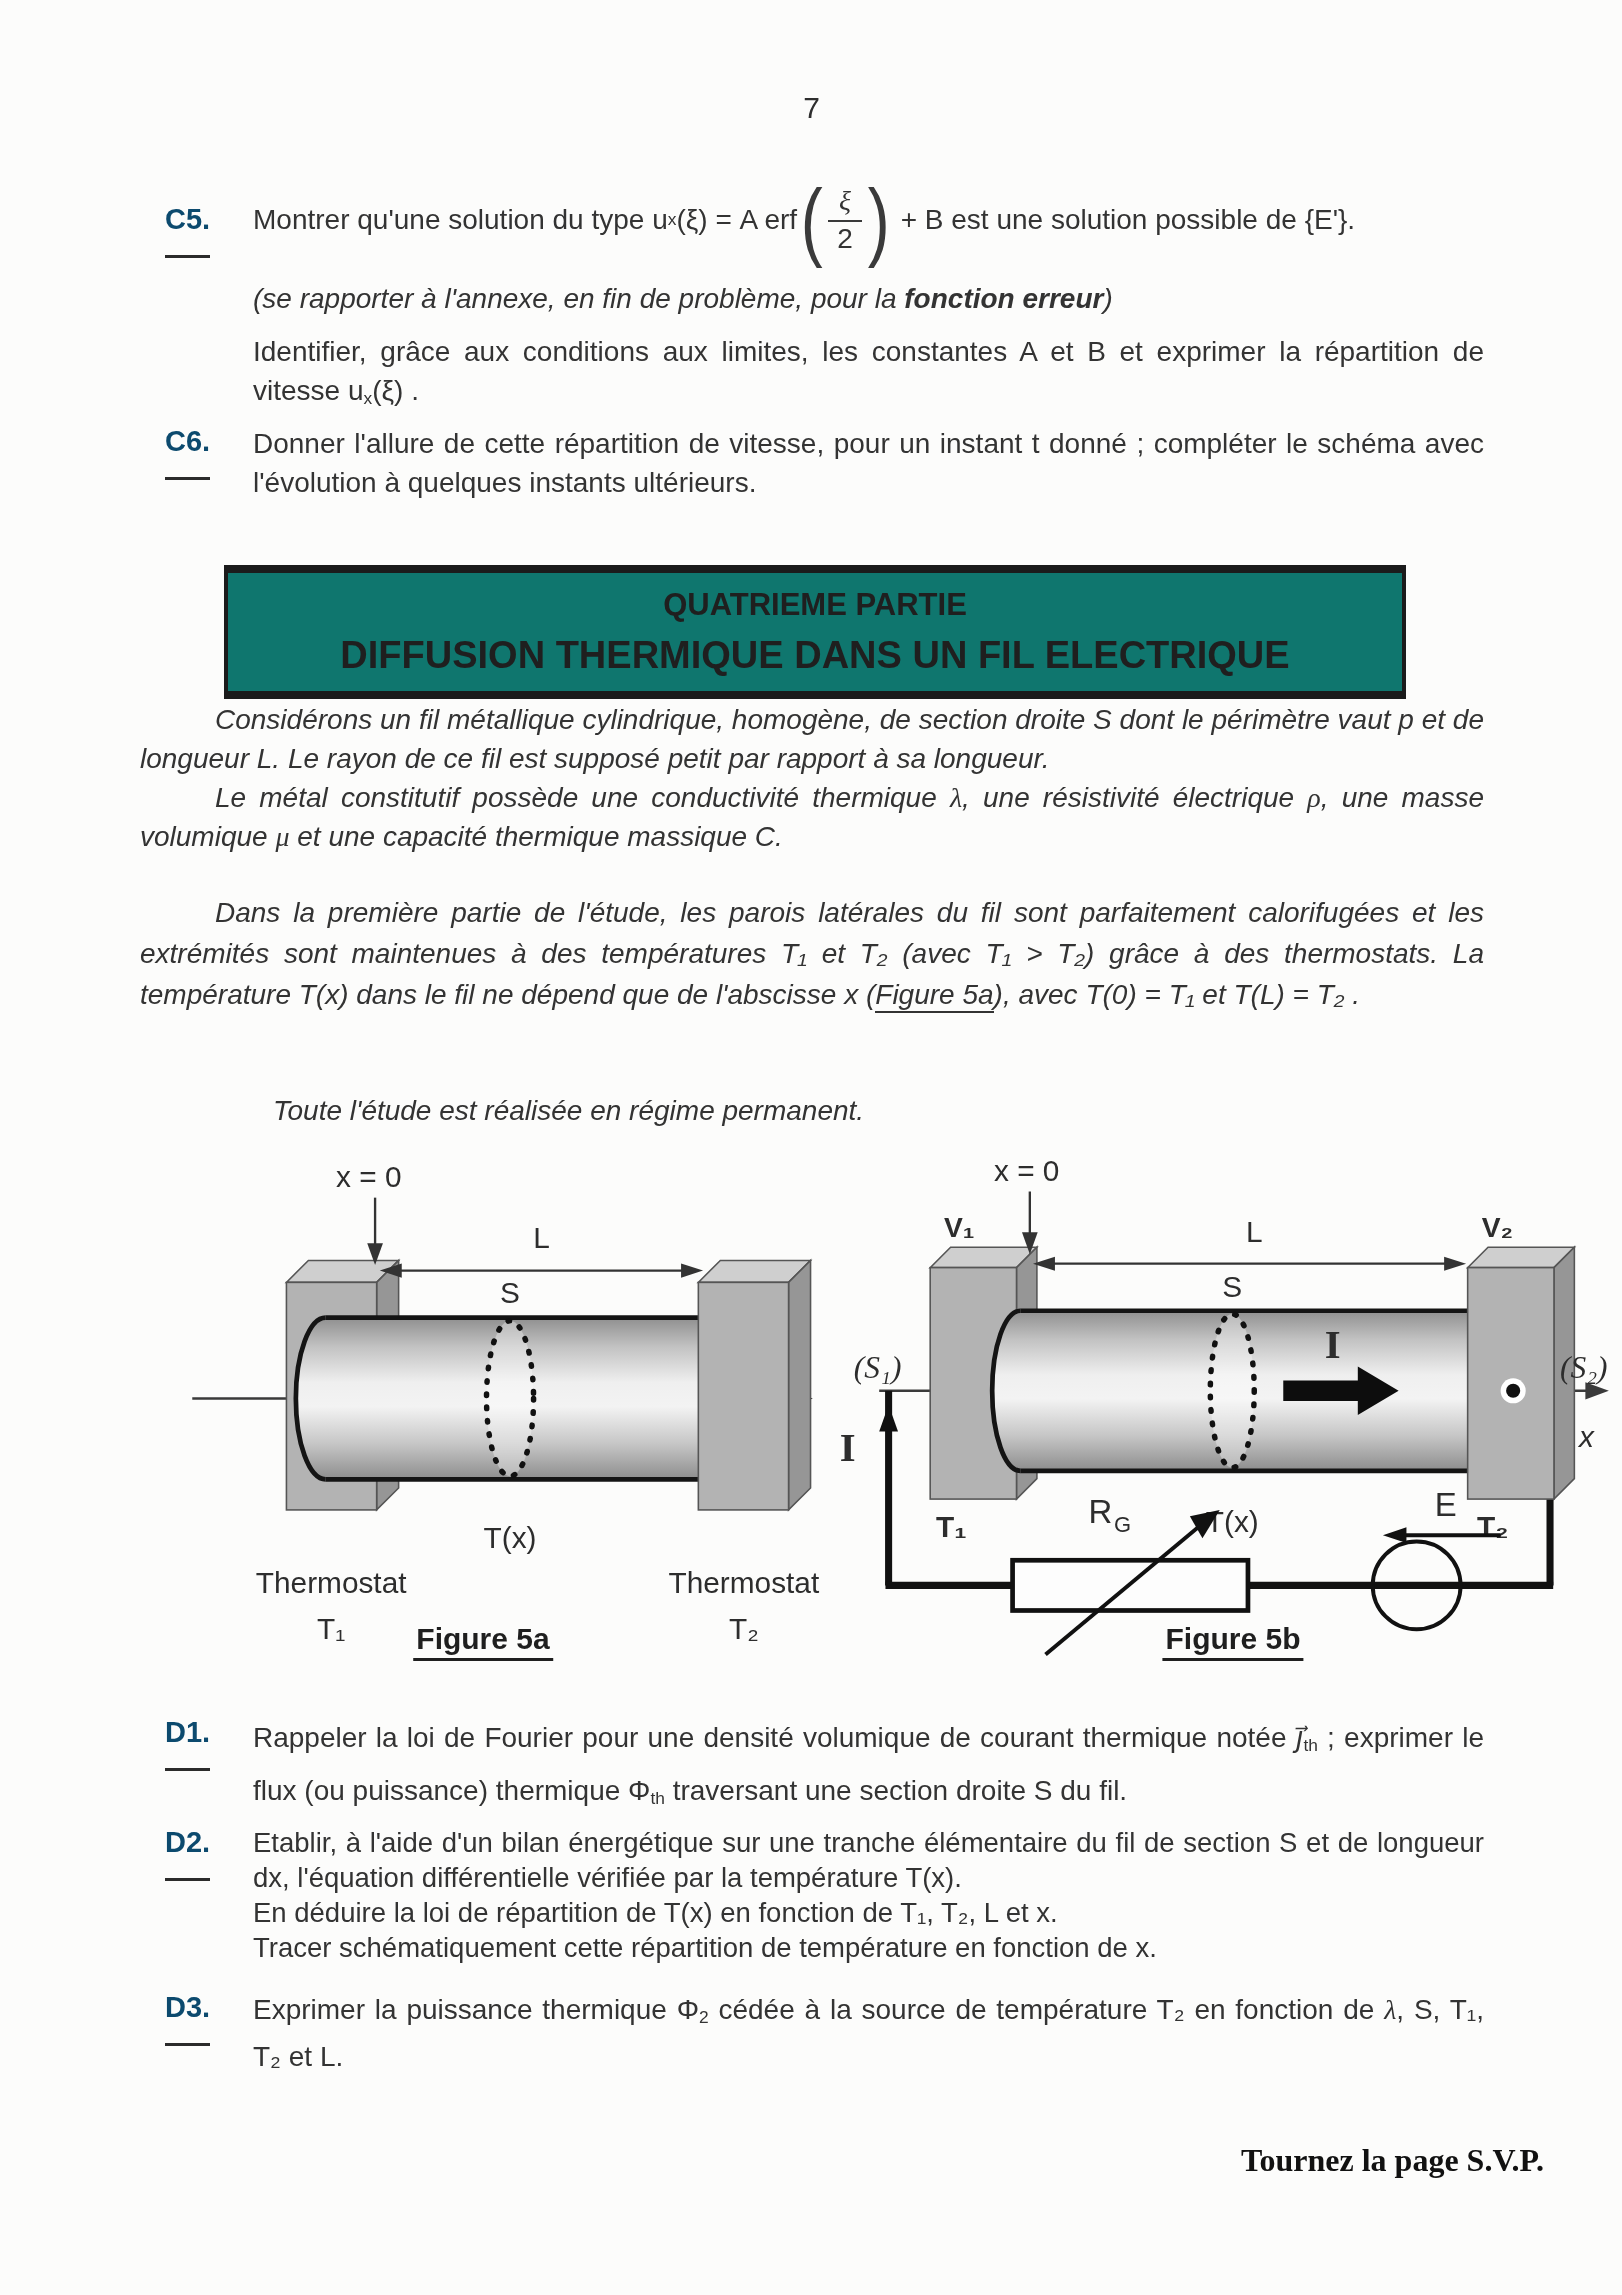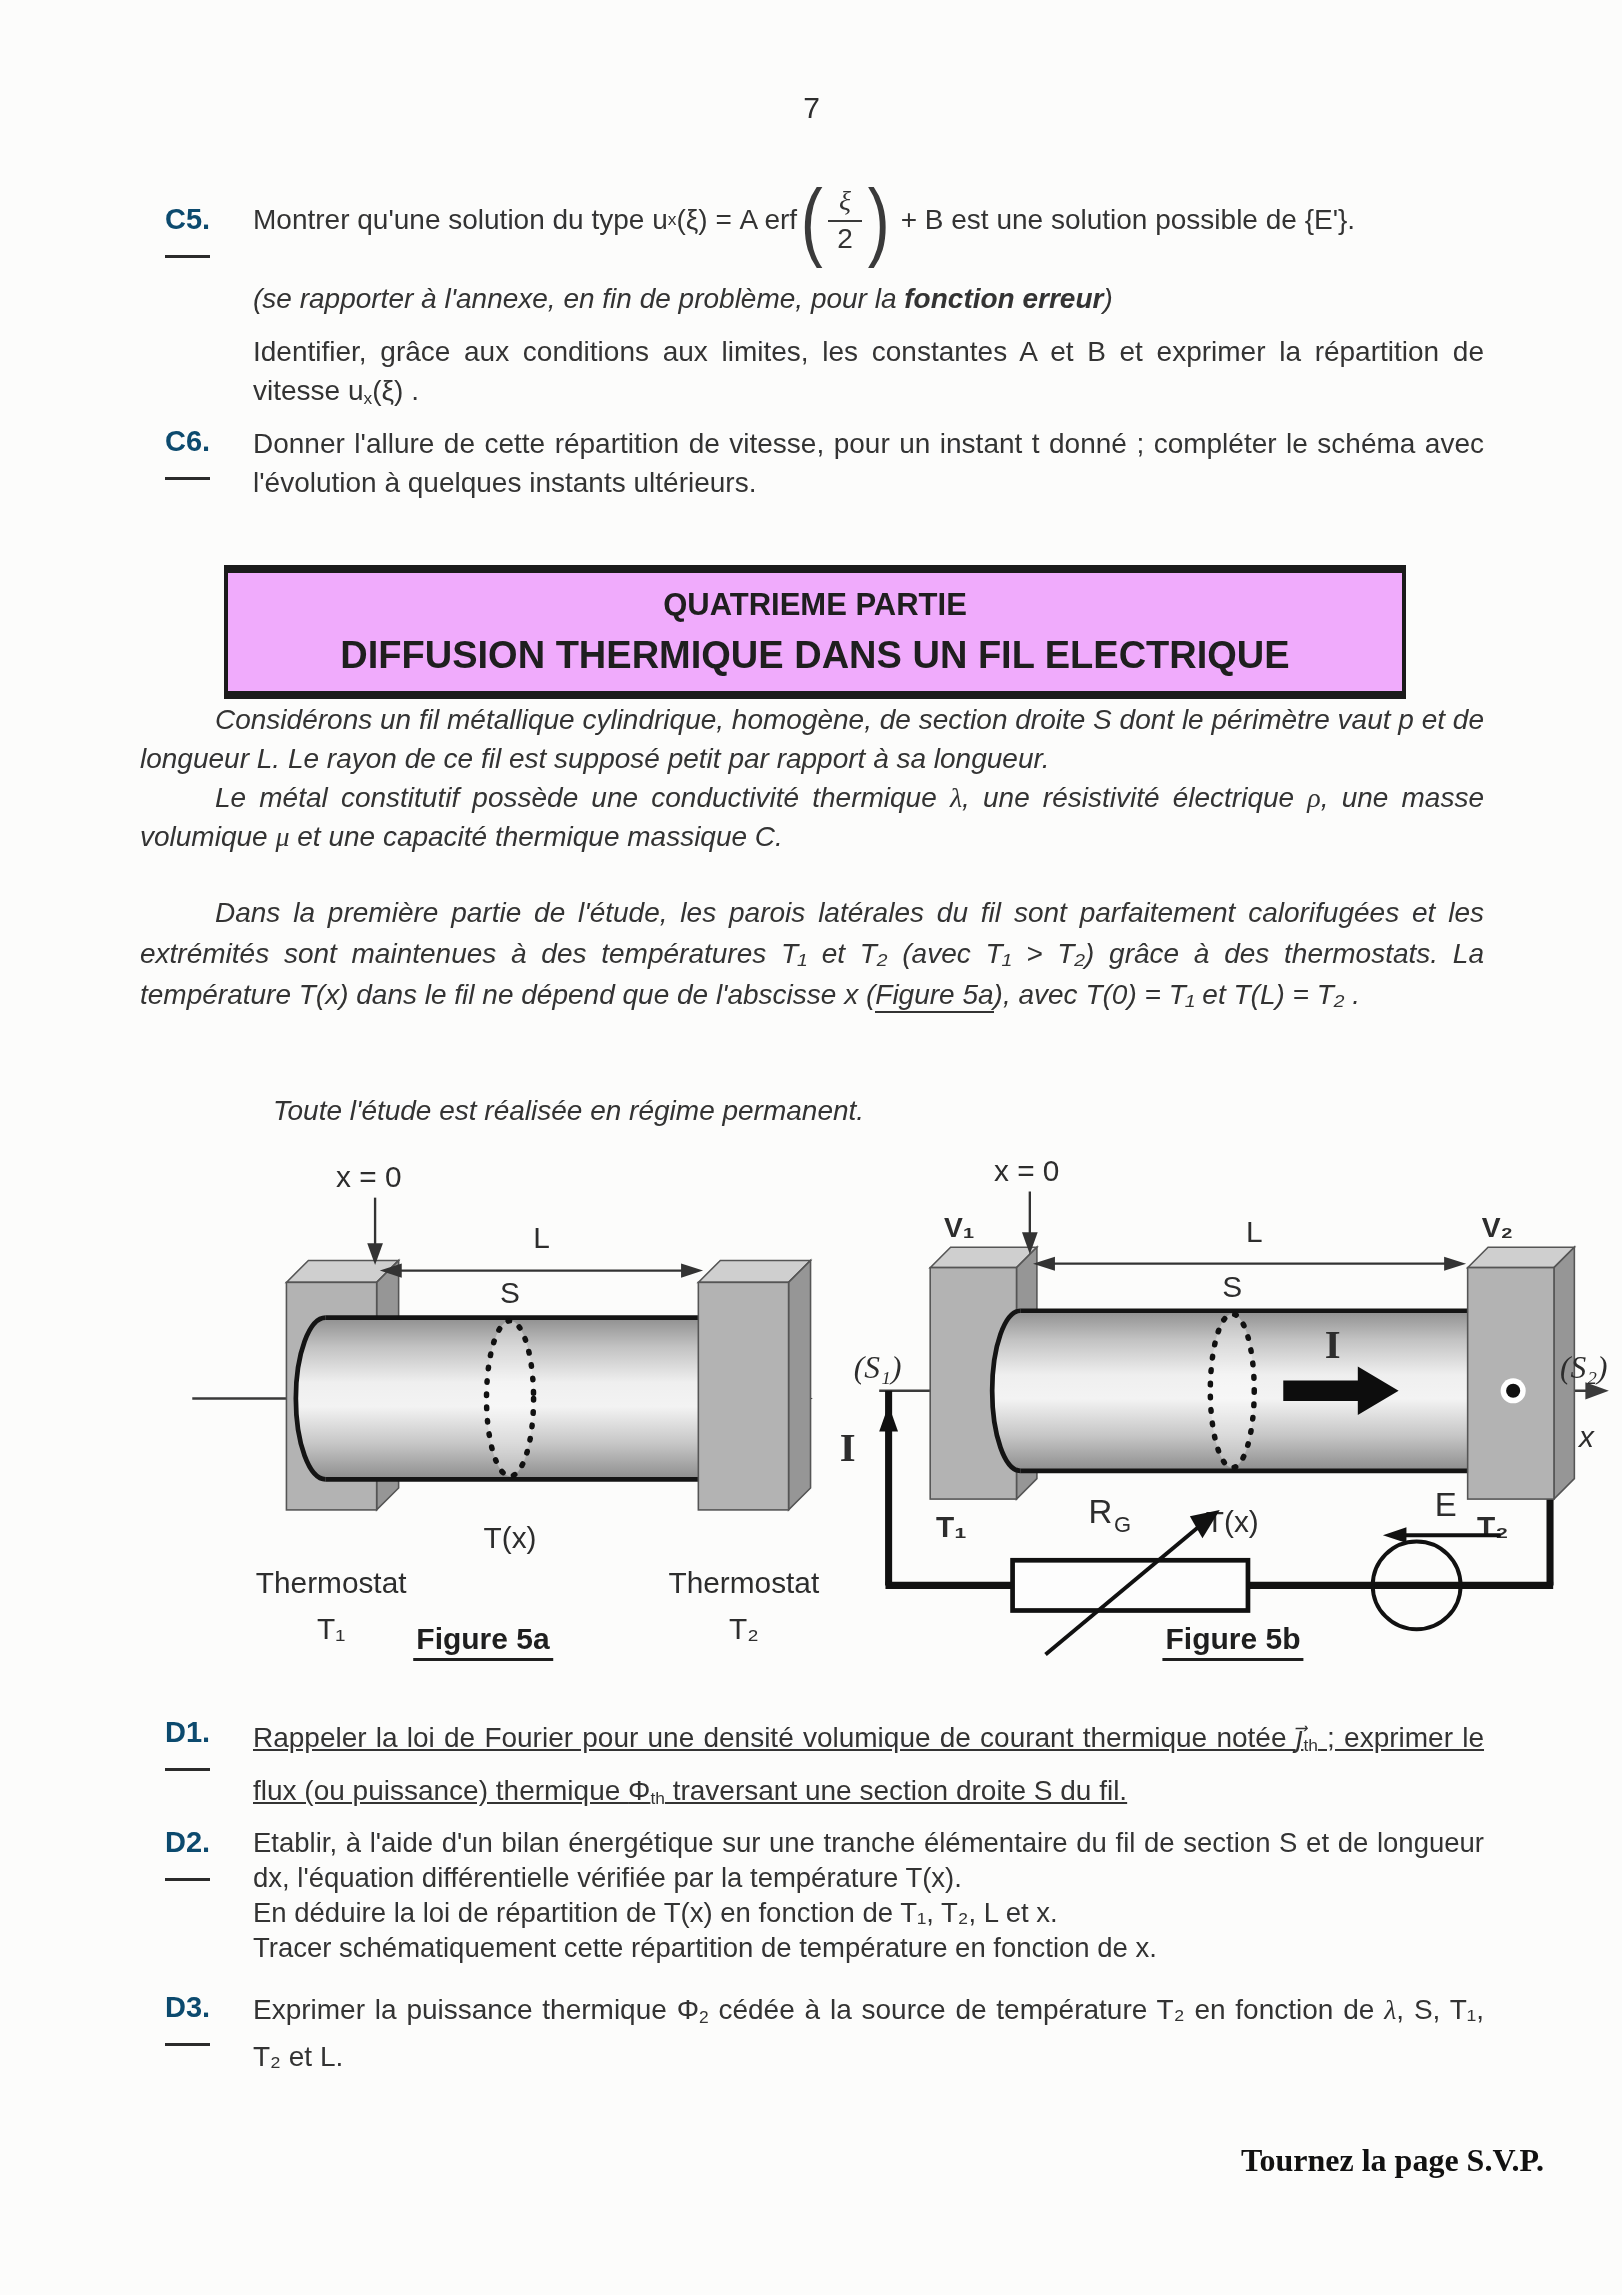--- a/index.html
+++ b/index.html
@@ -30,21 +30,21 @@
   .bigparen{font-size:88px;line-height:0.9;font-weight:400;color:#3a3a3a;transform:scaleX(.75);}
   .frac{display:inline-flex;flex-direction:column;align-items:center;margin:0 1.6px;}
   .frac .num{padding:0 11px 4.7px;border-bottom:2.4px solid #3a3a3a;}
   .frac .den{padding-top:3.1px;}
   .note-line{margin-top:7.9px;font-style:italic;}
   .note-line .b{font-weight:bold;}
   #c5-p2{margin-top:14px;}
   #q-c6{top:424px;}
   
   #section-box{
-    left:224px;top:565px;width:1182px;box-sizing:border-box;background:#f0abfc;
+    left:224px;top:565px;width:1182px;box-sizing:border-box;background:#0f766e;
     border:4.7px solid #1b1b1b;border-top-width:8.6px;border-bottom-width:8.6px;
     text-align:center;padding:12.6px 7.9px 14px;
   }
   #box-line1{font-size:31px;font-weight:bold;color:#1f1f1f;line-height:38px;}
   #box-line2{font-size:38px;font-weight:bold;color:#1f1f1f;line-height:44px;margin-top:9.4px;}
   
   .intro{position:absolute;left:140px;width:1344px;font-style:italic;font-size:28px;
     line-height:39px;text-align:justify;color:#333;}
   .intro p{margin:0;text-indent:75px;}
   #intro12{top:700px;}
@@ -65,21 +65,21 @@
   .fscript{font-family:"Liberation Serif","DejaVu Serif",serif;font-style:italic;font-size:40px;}
   .fig-caption{
     position:absolute;top:476px;transform:translateX(-50%);
     font-weight:bold;font-size:30px;color:#1f1f1f;
     border-bottom:3.1px solid #1f1f1f;padding:0 3.1px 2.4px;white-space:nowrap;
   }
   #cap5a{left:483px;}
   #cap5b{left:1233px;}
   
   #q-d1{top:1715px;}
-  #q-d1 .q-body{line-height:46px;text-decoration:underline;}
+  #q-d1 .q-body{line-height:46px;}
   #q-d2{top:1825px;}
   #q-d2 .q-body{line-height:35px;font-size:27.5px;}
   #q-d3{top:1990px;}
   
   #footer{top:2142px;right:79px;font-family:"Liberation Serif","DejaVu Serif",serif;
     font-weight:bold;font-size:32px;color:#111;margin-left:10px;}
 </style>
 </head>
 <body>
 

